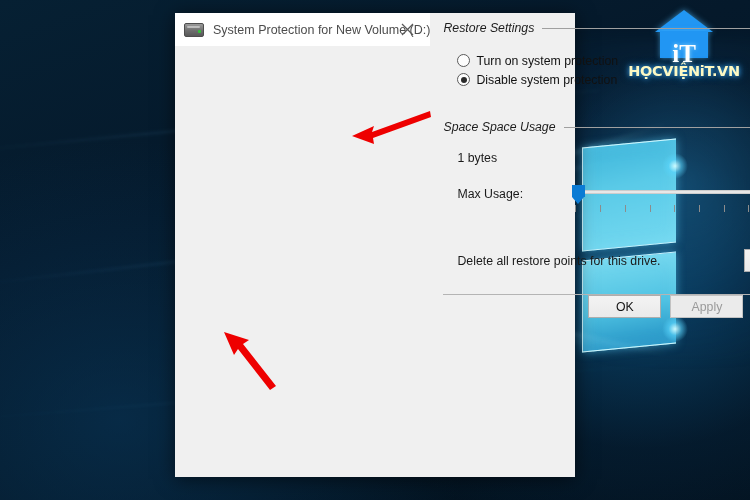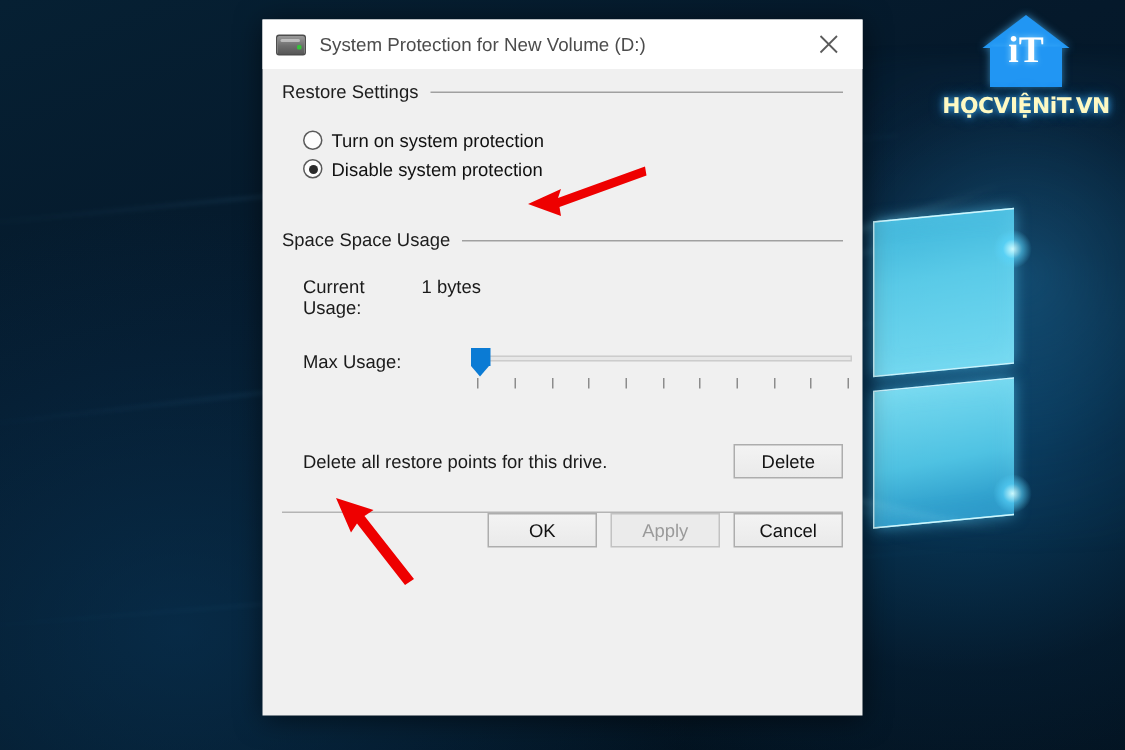--- a/index.html
+++ b/index.html
@@ -108,21 +108,21 @@
   .house-body {
     position: absolute;
     left: 50%; top: 23px;
     margin-left: -24px;
     width: 48px; height: 27px;
     background: #2196f3;
     box-shadow: 0 0 5px rgba(80,190,255,0.6);
   }
   .house-it {
     position: absolute;
-    left: 0; top: 12px;
+    left: 0; top: 32px;
     width: 112px;
     color: #ffffff;
     font-size: 25px;
     font-weight: bold;
     font-family: "Liberation Serif", serif;
     letter-spacing: 0px;
     text-shadow: 0 0 4px rgba(160,225,255,0.9);
     z-index: 3;
   }
   .brand-text {
@@ -140,21 +140,21 @@
   
   #dialog {
     position: absolute;
     left: 175px;
     top: 13px;
     width: 400px;
     height: 464px;
     background: #f0f0f0;
     box-shadow: 0 2px 18px rgba(0,0,0,0.55);
     display: flex;
-    flex-direction: column;
+    flex-direction: row;
   }
   #titlebar {
     height: 33px;
     background: #ffffff;
     display: flex;
     align-items: center;
     flex: 0 0 auto;
     position: relative;
   }
   .hdd-icon {
@@ -212,20 +212,21 @@
   }
   .group-head {
     display: flex;
     align-items: center;
     gap: 8px;
   }
   .group-title {
     font-size: 12.3px;
     color: #1d1d1d;
     white-space: nowrap;
+    font-style: italic;
   }
   .group-rule {
     flex: 1 1 auto;
     height: 1px;
     background: #a0a0a0;
   }
   .body-text {
     font-size: 12.3px;
     color: #1a1a1a;
     line-height: 15.5px;
@@ -431,21 +432,20 @@
         </div>
       </div>
 
       <div class="group" id="disk-group">
         <div class="group-head">
           <span class="group-title">Space Space Usage</span>
           <span class="group-rule"></span>
         </div>
 
         <div class="usage-row">
-          <span class="usage-label">Current Usage:</span>
           <span>1 bytes</span>
         </div>
 
         <div id="slider-row">
           <span id="slider-label">Max Usage:</span>
           <div id="slider-area">
             <div id="slider-track"></div>
             <div id="slider-thumb" style="left: 4.35px;">
               <div class="thumb-body"></div>
               <div class="thumb-tip"></div>

